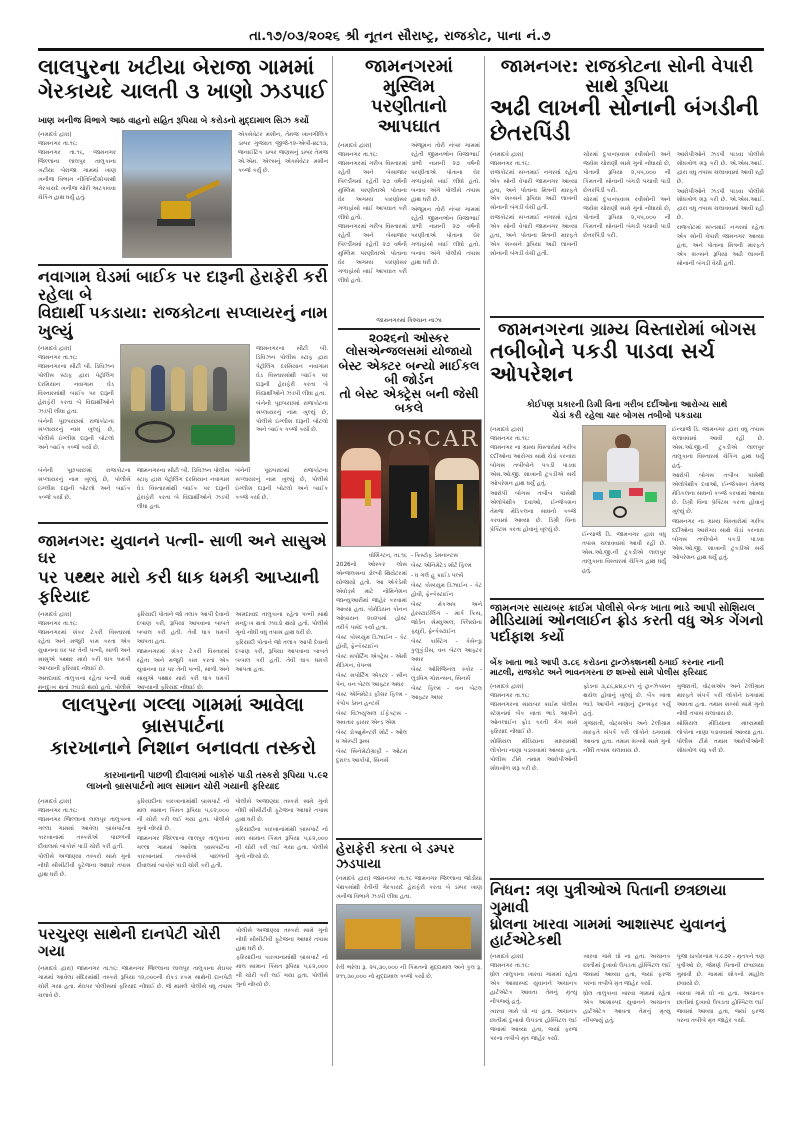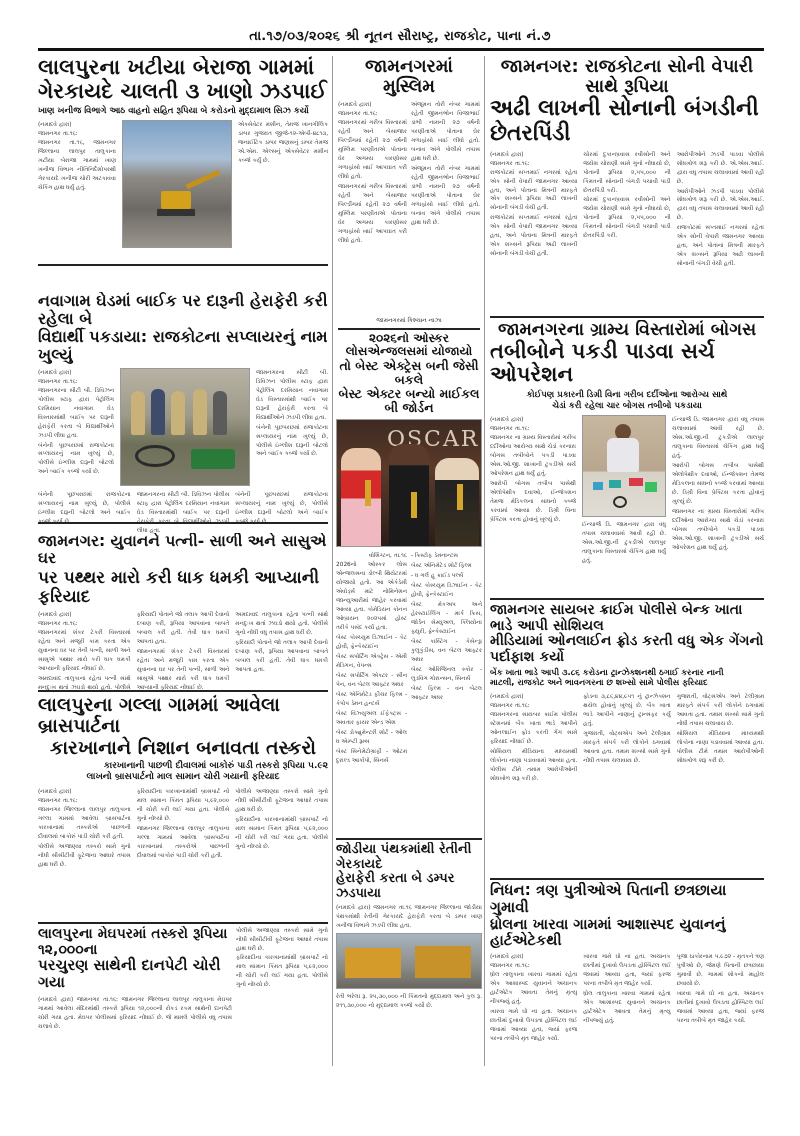--- a/index.html
+++ b/index.html
@@ -5,21 +5,21 @@
   * { box-sizing: border-box; margin: 0; padding: 0; }
   html, body { width: 800px; height: 1136px; background: #ffffff; overflow: hidden; }
   body { font-family: "DejaVu Sans", sans-serif; color: #111; position: relative; }
   .masthead { position: absolute; top: 28px; left: 0; width: 800px; text-align: center; font-size: 13px; font-weight: bold; color: #111; letter-spacing: 0.2px; }
   .masthead-rule { position: absolute; top: 48px; left: 38px; width: 726px; height: 3px; background: #111; }
   .article { position: absolute; overflow: hidden; }
   .hl { font-weight: bold; color: #111; line-height: 1.12; }
   .hl-xl { font-size: 21px; }
   .hl-l { font-size: 18px; text-align: center; }
   .hl-m { font-size: 15px; }
-  .sub { font-weight: bold; font-size: 9.5px; line-height: 1.3; margin-top: 2px; }
+  .sub { font-weight: bold; font-size: 9.5px; line-height: 1.3; margin-top: 12px; }
   .sub-c { text-align: center; }
   .cols { display: flex; gap: 6px; margin-top: 4px; }
   .col { flex: 1; font-size: 5.8px; line-height: 1.55; color: #333; text-align: justify; overflow: hidden; }
   .col p { margin-bottom: 1px; }
   .dateline { font-size: 5.8px; color: #333; display: block; }
   .photo { border: 1px solid #999; position: relative; overflow: hidden; }
   .rule-h { position: absolute; height: 2px; background: #222; }
   .rule-v { position: absolute; width: 1px; background: #999; }
   .filler { font-size: 5.8px; line-height: 1.55; color: #333; text-align: justify; overflow: hidden; }
   .caption { font-size: 6px; color: #222; margin-top: 2px; }
@@ -50,20 +50,21 @@
       <div style="position:absolute; left:34px; top:88px; width:38px; height:7px; background:#333;"></div>
     </div>
     <div class="col">
       <p>એક્સેવેટર મશીન, તેમજ ખાનગીલિક ડમ્પર ગુજરાત જીજે-૧૨-એબી-૪૮૧૩, જનાઈટિક ડમ્પર જણસનું ડમ્પર તેમજ એ.એમ. એલ્સનું એક્સેવેટર મશીન કબ્જે કર્યું છે.</p>
     </div>
   </div>
 </div>
 
 <div class="article" style="left:338px; top:56px; width:142px; height:270px;">
   <div class="hl hl-l">જામનગરમાં મુસ્લિમ</div>
+  <div class="hl hl-l">પરણીતાનો આપઘાત</div>
   <div class="cols" style="gap:4px;">
     <div class="col">
       <span class="dateline">(નમાદવે દ્વારા)</span>
       <span class="dateline">જામનગર તા.૧૬:</span>
       <p>જામનગરમાં ગરીબ વિસ્તારમાં રહેતી અને બેસાજાર બિલ્ડીંગમાં રહેતી ૨૭ વર્ષની મુસ્લિમ પરણીતાએ પોતાના ઘેર અગમ્ય કારણોસર ગળાફાંસો ખાઈ આપઘાત કરી લીધો હતો.</p>
       <p>જામનગરમાં ગરીબ વિસ્તારમાં રહેતી અને બેસાજાર બિલ્ડીંગમાં રહેતી ૨૭ વર્ષની મુસ્લિમ પરણીતાએ પોતાના ઘેર અગમ્ય કારણોસર ગળાફાંસો ખાઈ આપઘાત કરી લીધો હતો.</p>
     </div>
     <div class="col">
       <p>અંજૂમન તોરી નંબર ગામમાં રહેતી જીમનભોન વિજાભાઈ ડાભી નામની ૨૭ વર્ષની પરણીતાએ પોતાના ઘેર ગળાફાંસો ખાઈ લીધો હતો. બનાવ અંગે પોલીસે તપાસ હાથ ધરી છે.</p>
       <p>અંજૂમન તોરી નંબર ગામમાં રહેતી જીમનભોન વિજાભાઈ ડાભી નામની ૨૭ વર્ષની પરણીતાએ પોતાના ઘેર ગળાફાંસો ખાઈ લીધો હતો. બનાવ અંગે પોલીસે તપાસ હાથ ધરી છે.</p>
@@ -90,21 +91,21 @@
       <p>આરોપીઓને ઝડપી પાડવા પોલીસે શોધખોળ શરૂ કરી છે. એ.એસ.આઈ. દ્વારા વધુ તપાસ ચલાવવામાં આવી રહી છે.</p>
       <p>આરોપીઓને ઝડપી પાડવા પોલીસે શોધખોળ શરૂ કરી છે. એ.એસ.આઈ. દ્વારા વધુ તપાસ ચલાવવામાં આવી રહી છે.</p>
       <p>રાજકોટમાં સપ્તમાઈ નગરમાં રહેતા એક સોની વેપારી જામનગર આવ્યા હતા, અને પોતાના મિત્રની મારફતે એક શખ્સને રૂપિયા અઢી લાખની સોનાની બંગડી વેચી હતી.</p>
     </div>
   </div>
 </div>
 <div class="rule-h" style="left:490px; top:316px; width:274px;"></div>
 
 <div class="rule-h" style="left:38px; top:264px; width:290px;"></div>
 
-<div class="article" style="left:38px; top:268px; width:290px; height:252px;margin-top:24px;">
+<div class="article" style="left:38px; top:268px; width:290px; height:252px;">
   <div class="hl hl-m" style="font-size:16px;">નવાગામ ઘેડમાં બાઈક પર દારૂની હેરાફેરી કરી રહેલા બે</div>
   <div class="hl hl-m" style="font-size:16px;">વિદ્યાર્થી પકડાયા: રાજકોટના સપ્લાયરનું નામ ખુલ્યું</div>
   <div class="cols">
     <div class="col" style="flex:0 0 76px;">
       <span class="dateline">(નમાદવે દ્વારા)</span>
       <span class="dateline">જામનગર તા.૧૬:</span>
       <p>જામનગરના સીટી બી. ડિવિઝન પોલીસ સ્ટાફ દ્વારા પેટ્રોલિંગ દરમિયાન નવાગામ ઘેડ વિસ્તારમાંથી બાઈક પર દારૂની હેરાફેરી કરતા બે વિદ્યાર્થીઓને ઝડપી લીધા હતા.</p>
       <p>બંનેની પૂછપરછમાં રાજકોટના સપ્લાયરનું નામ ખુલ્યું છે, પોલીસે ઇંગ્લીશ દારૂની બોટલો અને બાઈક કબ્જે કર્યા છે.</p>
     </div>
     <div style="flex:0 0 130px;">
@@ -133,22 +134,22 @@
     <div class="col">
         <p>બંનેની પૂછપરછમાં રાજકોટના સપ્લાયરનું નામ ખુલ્યું છે, પોલીસે ઇંગ્લીશ દારૂની બોટલો અને બાઈક કબ્જે કર્યા છે.</p>
       </div>
   </div>
 </div>
 
 <div class="rule-h" style="left:338px; top:328px; width:142px;"></div>
 
 <div class="article" style="left:336px; top:332px; width:146px; height:500px;">
   <div class="hl" style="font-size:12px; text-align:center;">૨૦૨૬નો ઓસ્કર લોસએન્જલસમાં યોજાયો</div>
+  <div class="hl" style="font-size:12.5px; text-align:center;">બેસ્ટ એક્ટર બન્યો માઈકલ બી જોર્ડન</div>
   <div class="hl" style="font-size:12.5px; text-align:center;">તો બેસ્ટ એક્ટ્રેસ બની જેસી બકલે</div>
-  <div class="hl" style="font-size:12.5px; text-align:center;">બેસ્ટ એક્ટર બન્યો માઈકલ બી જોર્ડન</div>
   <div class="photo" style="height:128px; margin-top:4px; background:linear-gradient(180deg,#3e2a22 0%,#5b3a2a 40%,#2a1d18 100%);">
     <div style="position:absolute; left:50px; top:6px; font-size:22px; color:#d8c9b5; letter-spacing:2px; font-family:'DejaVu Serif',serif;">OSCARS</div>
     <div style="position:absolute; left:4px; top:28px; width:40px; height:100px; background:linear-gradient(180deg,#e8c4a8 0%,#e8c4a8 22%,#d62a2a 23%,#d62a2a 50%,#f0b8c0 51%,#f0b8c0 100%); border-radius:14px 14px 0 0;"></div>
     <div style="position:absolute; left:52px; top:24px; width:40px; height:104px; background:linear-gradient(180deg,#5a3a2a 0%,#5a3a2a 20%,#1a1a1a 21%,#1a1a1a 100%); border-radius:14px 14px 0 0;"></div>
     <div style="position:absolute; left:98px; top:38px; width:44px; height:90px; background:linear-gradient(180deg,#e6d2b8 0%,#e6d2b8 24%,#222 25%,#3a3020 100%); border-radius:14px 14px 0 0;"></div>
     <div style="position:absolute; left:28px; top:60px; width:6px; height:26px; background:#d4a72c;"></div>
     <div style="position:absolute; left:74px; top:72px; width:6px; height:26px; background:#d4a72c;"></div>
     <div style="position:absolute; left:120px; top:64px; width:6px; height:26px; background:#d4a72c;"></div>
   </div>
   <div class="cols" style="gap:4px;">
@@ -229,21 +230,21 @@
     </div>
     <div class="col">
       <p>અમદાવાદ તાલુકાના રહેતા પત્ની સાથે મનદુઃખ થતાં ઝઘડો થયો હતો. પોલીસે ગુનો નોંધી વધુ તપાસ હાથ ધરી છે.</p>
       <p>ફરિયાદી પોતાને જો તલાક આપી દેવાનો દબાણ કરી, રૂપિયા આપવાના બાબતે બબાલ કરી હતી. તેવી ધાક ધમકી આપતા હતા.</p>
     </div>
   </div>
 </div>
 <div class="rule-h" style="left:38px; top:690px; width:290px;"></div>
 
 <div class="article" style="left:38px; top:694px; width:290px; height:222px;">
-  <div class="hl hl-xl" style="font-size:19px; text-align:left;">લાલપુરના ગલ્લા ગામમાં આવેલા બ્રાસપાર્ટના</div>
+  <div class="hl hl-xl" style="font-size:19px; text-align:center;">લાલપુરના ગલ્લા ગામમાં આવેલા બ્રાસપાર્ટના</div>
   <div class="hl hl-xl" style="font-size:19px; text-align:center;">કારખાનાને નિશાન બનાવતા તસ્કરો</div>
   <div class="sub sub-c" style="font-size:9px;text-align:right;">કારખાનાની પાછળી દીવાલમાં બાકોરું પાડી તસ્કરો રૂપિયા ૫.૯૨</div>
   <div class="sub sub-c" style="font-size:9px; margin-top:0;">લાખનો બ્રાસપાર્ટનો માલ સામાન ચોરી ગયાની ફરિયાદ</div>
   <div class="cols">
     <div class="col">
       <span class="dateline">(નમાદવે દ્વારા)</span>
       <span class="dateline">જામનગર તા.૧૬:</span>
       <p>જામનગર જિલ્લાના લાલપુર તાલુકાના ગલ્લા ગામમાં આવેલા બ્રાસપાર્ટના કારખાનામાં તસ્કરોએ પાછળની દીવાલમાં બાકોરું પાડી ચોરી કરી હતી.</p>
       <p>પોલીસે અજાણ્યા તસ્કરો સામે ગુનો નોંધી સીસીટીવી ફૂટેજના આધારે તપાસ હાથ ધરી છે.</p>
     </div>
@@ -253,44 +254,42 @@
     </div>
     <div class="col">
       <p>પોલીસે અજાણ્યા તસ્કરો સામે ગુનો નોંધી સીસીટીવી ફૂટેજના આધારે તપાસ હાથ ધરી છે.</p>
       <p>ફરિયાદીના કારખાનામાંથી બ્રાસપાર્ટ નો માલ સામાન કિંમત રૂપિયા ૫,૯૨,૦૦૦ ની ચોરી કરી લઈ ગયા હતા. પોલીસે ગુનો નોંધ્યો છે.</p>
     </div>
   </div>
 </div>
 <div class="rule-h" style="left:38px; top:922px; width:290px;"></div>
 
 <div class="article" style="left:38px; top:926px; width:194px; height:132px;">
-  <div class="hl hl-m" style="font-size:14px;">લાલપુરના મેઘપરમાં તસ્કરો રૂપિયા ૧૨,૦૦૦ના</div>
   <div class="hl hl-m" style="font-size:15px;">પરચુરણ સાથેની દાનપેટી ચોરી ગયા</div>
   <div class="filler" style="margin-top:4px;">(નમાદવે દ્વારા) જામનગર તા.૧૬: જામનગર જિલ્લાના લાલપુર તાલુકાના મેઘપર ગામમાં આવેલા મંદિરમાંથી તસ્કરો રૂપિયા ૧૨,૦૦૦ની રોકડ રકમ સાથેની દાનપેટી ચોરી ગયા હતા. મેઘપર પોલીસમાં ફરિયાદ નોંધાઈ છે. જે મામલે પોલીસે વધુ તપાસ ચલાવે છે.</div>
 </div>
 <div class="article" style="left:236px; top:926px; width:92px; height:132px;">
   <div class="filler">પોલીસે અજાણ્યા તસ્કરો સામે ગુનો નોંધી સીસીટીવી ફૂટેજના આધારે તપાસ હાથ ધરી છે.</div>
   <div class="filler">ફરિયાદીના કારખાનામાંથી બ્રાસપાર્ટ નો માલ સામાન કિંમત રૂપિયા ૫,૯૨,૦૦૦ ની ચોરી કરી લઈ ગયા હતા. પોલીસે ગુનો નોંધ્યો છે.</div>
 </div>
 
 <div class="rule-h" style="left:336px; top:838px; width:146px;"></div>
 
 <div class="article" style="left:336px; top:842px; width:146px; height:222px;">
-  <div class="hl" style="font-size:13px;">જોડીયા પંથકમાંથી રેતીની ગેરકાયદે</div>
   <div class="hl" style="font-size:13px;">હેરાફેરી કરતા બે ડમ્પર ઝડપાયા</div>
   <div class="filler" style="margin-top:3px;">(નમાદવે દ્વારા) જામનગર તા.૧૬ જામનગર જિલ્લાના જોડીયા પંથકમાંથી રેતીની ગેરકાયદે હેરાફેરી કરતા બે ડમ્પર ખાણ ખનીજ વિભાગે ઝડપી લીધા હતા.</div>
   <div class="photo" style="height:56px; margin-top:3px; background:linear-gradient(180deg,#a8b4c0 0%,#8b8c88 60%,#6a6760 100%);">
     <div style="position:absolute; left:8px; top:14px; width:56px; height:30px; background:#d49a2a;"></div>
     <div style="position:absolute; left:78px; top:12px; width:56px; height:32px; background:#c8922a;"></div>
   </div>
   <div class="filler" style="margin-top:3px;">રેતી ભરેલા રૂ. ૨૫,૩૦,૦૦૦ ની કિંમતનો મુદ્દામાલ અને કુલ રૂ. ૨૧૧,૩૦,૦૦૦ નો મુદ્દામાલ કબ્જે કર્યો છે.</div>
 </div>
 
 <div class="article" style="left:490px; top:602px; width:274px; height:236px;">
-  <div class="hl hl-m" style="font-size:14px;">જામનગર સાયબર ક્રાઈમ પોલીસે બેન્ક ખાતા ભાડે આપી સોશિયલ</div>
+  <div class="hl hl-m" style="font-size:10px;">જામનગર સાયબર ક્રાઈમ પોલીસે બેન્ક ખાતા ભાડે આપી સોશિયલ</div>
   <div class="hl hl-m" style="font-size:14px;">મીડિયામાં ઓનલાઈન ફ્રોડ કરતી વધુ એક ગેંગનો પર્દાફાશ કર્યો</div>
   <div class="sub" style="font-size:8.3px;">બેંક ખાતા ભાડે આપી ૩.૮૬ કરોડના ટ્રાન્ઝેક્શનથી ઠગાઈ કરનાર નાની</div>
   <div class="sub" style="font-size:8.3px; margin-top:0;">માટલી, રાજકોટ અને ભાવનગરના છ શખ્સો સામે પોલીસ ફરિયાદ</div>
   <div class="cols">
     <div class="col">
       <span class="dateline">(નમાદવે દ્વારા)</span>
       <span class="dateline">જામનગર તા.૧૬:</span>
       <p>જામનગરના સાયબર ક્રાઈમ પોલીસ સ્ટેશનમાં બેંક ખાતા ભાડે આપીને ઓનલાઈન ફ્રોડ કરતી ગેંગ સામે ફરિયાદ નોંધાઈ છે.</p>
       <p>સોશિયલ મીડિયાના માધ્યમથી લોકોના નાણા પડાવવામાં આવ્યા હતા. પોલીસ ટીમે તમામ આરોપીઓની શોધખોળ શરૂ કરી છે.</p>
     </div>

